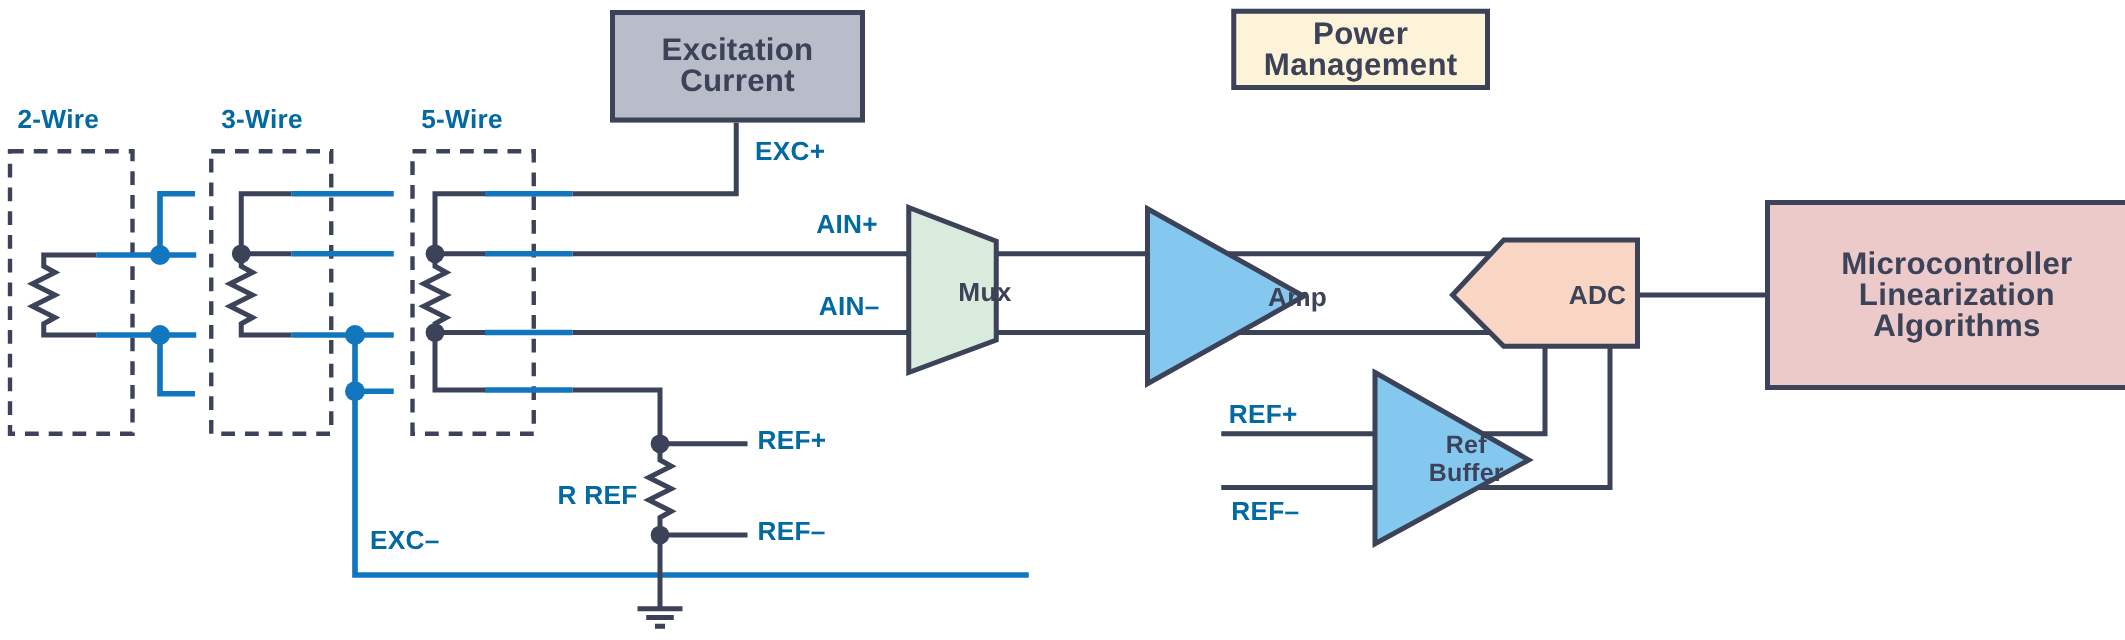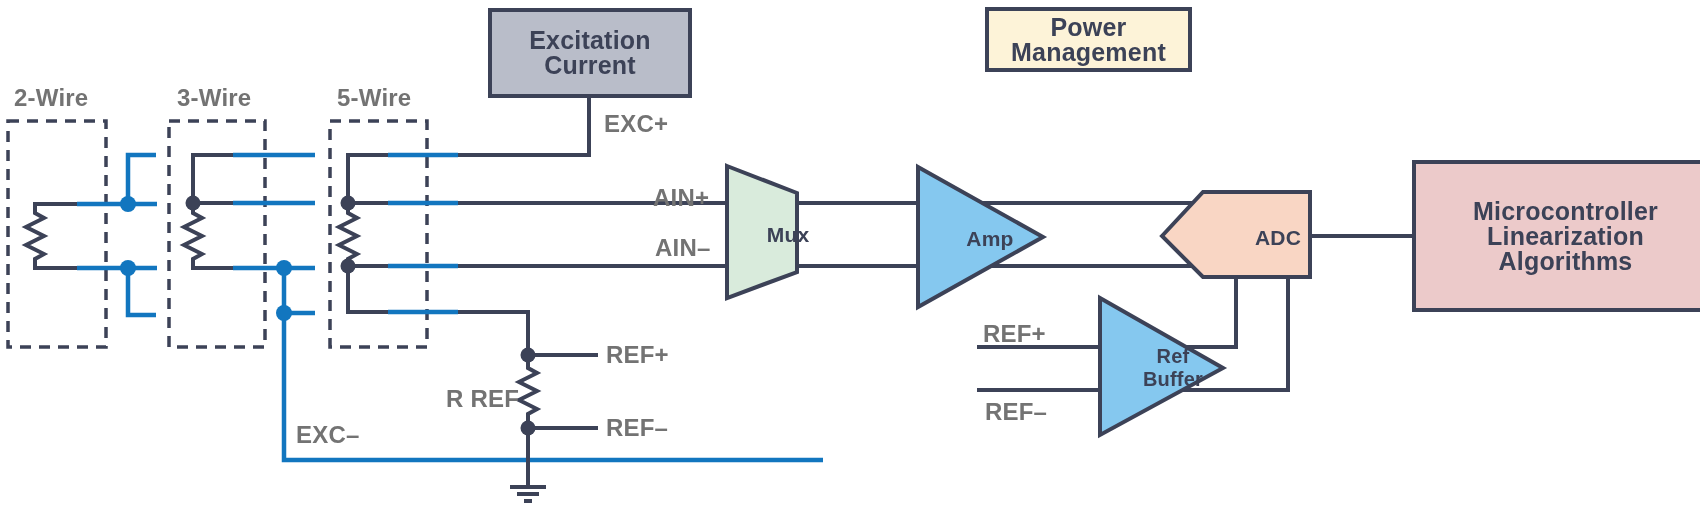--- a/index.html
+++ b/index.html
@@ -2,21 +2,21 @@
 <html><head>
 <meta charset="utf-8">
 <style>
   html,body{margin:0;padding:0;background:#fff;}
   .stage{
     position:relative;width:1700px;height:512px;background:#ffffff;
     font-family:"Liberation Sans",sans-serif;overflow:hidden;
   }
   .stage svg{position:absolute;left:0;top:0;}
   .lbl{
-    position:absolute;font-weight:bold;color:#737373;font-size:24px;
+    position:absolute;font-weight:bold;color:#0369a1;font-size:21px;
     white-space:nowrap;letter-spacing:.2px;
   }
   .blockbox{
     position:absolute;box-sizing:border-box;border:4px solid #3c4257;
     display:flex;flex-direction:column;align-items:center;justify-content:center;
     font-weight:bold;color:#3c4257;font-size:25px;line-height:25px;text-align:center;
     letter-spacing:.2px;
   }
   .shape-lbl{
     position:absolute;transform:translate(-50%,-50%);font-weight:bold;color:#3c4257;
@@ -116,29 +116,29 @@
     <div>Management</div>
   </div>
 
   <div class="blockbox" style="left:1412px;top:160px;width:307px;height:152px;background:#eccaca">
     <div>Microcontroller</div>
     <div>Linearization</div>
     <div>Algorithms</div>
   </div>
 
   <div class="shape-lbl" style="left:762px;top:234px">Mux</div>
-  <div class="shape-lbl" style="left:964px;top:238px">Amp</div>
+  <div class="shape-lbl" style="left:1012px;top:238px">Amp</div>
   <div class="shape-lbl" style="left:1252px;top:237px">ADC</div>
   <div class="shape-lbl" style="left:1147px;top:368px;font-size:20px">
     <div>Ref</div>
     <div>Buffer</div>
   </div>
 
   <div class="lbl" style="left:604px;top:110px">EXC+</div>
-  <div class="lbl" style="left:653px;top:184px">AIN+</div>
+  <div class="lbl" style="left:653px;top:168px">AIN+</div>
   <div class="lbl" style="left:655px;top:234px">AIN–</div>
   <div class="lbl" style="left:606px;top:341px">REF+</div>
   <div class="lbl" style="left:606px;top:414px">REF–</div>
   <div class="lbl" style="left:446px;top:385px">R REF</div>
   <div class="lbl" style="left:296px;top:421px">EXC–</div>
   <div class="lbl" style="left:983px;top:320px">REF+</div>
   <div class="lbl" style="left:985px;top:398px">REF–</div>
 
 </div>
 

